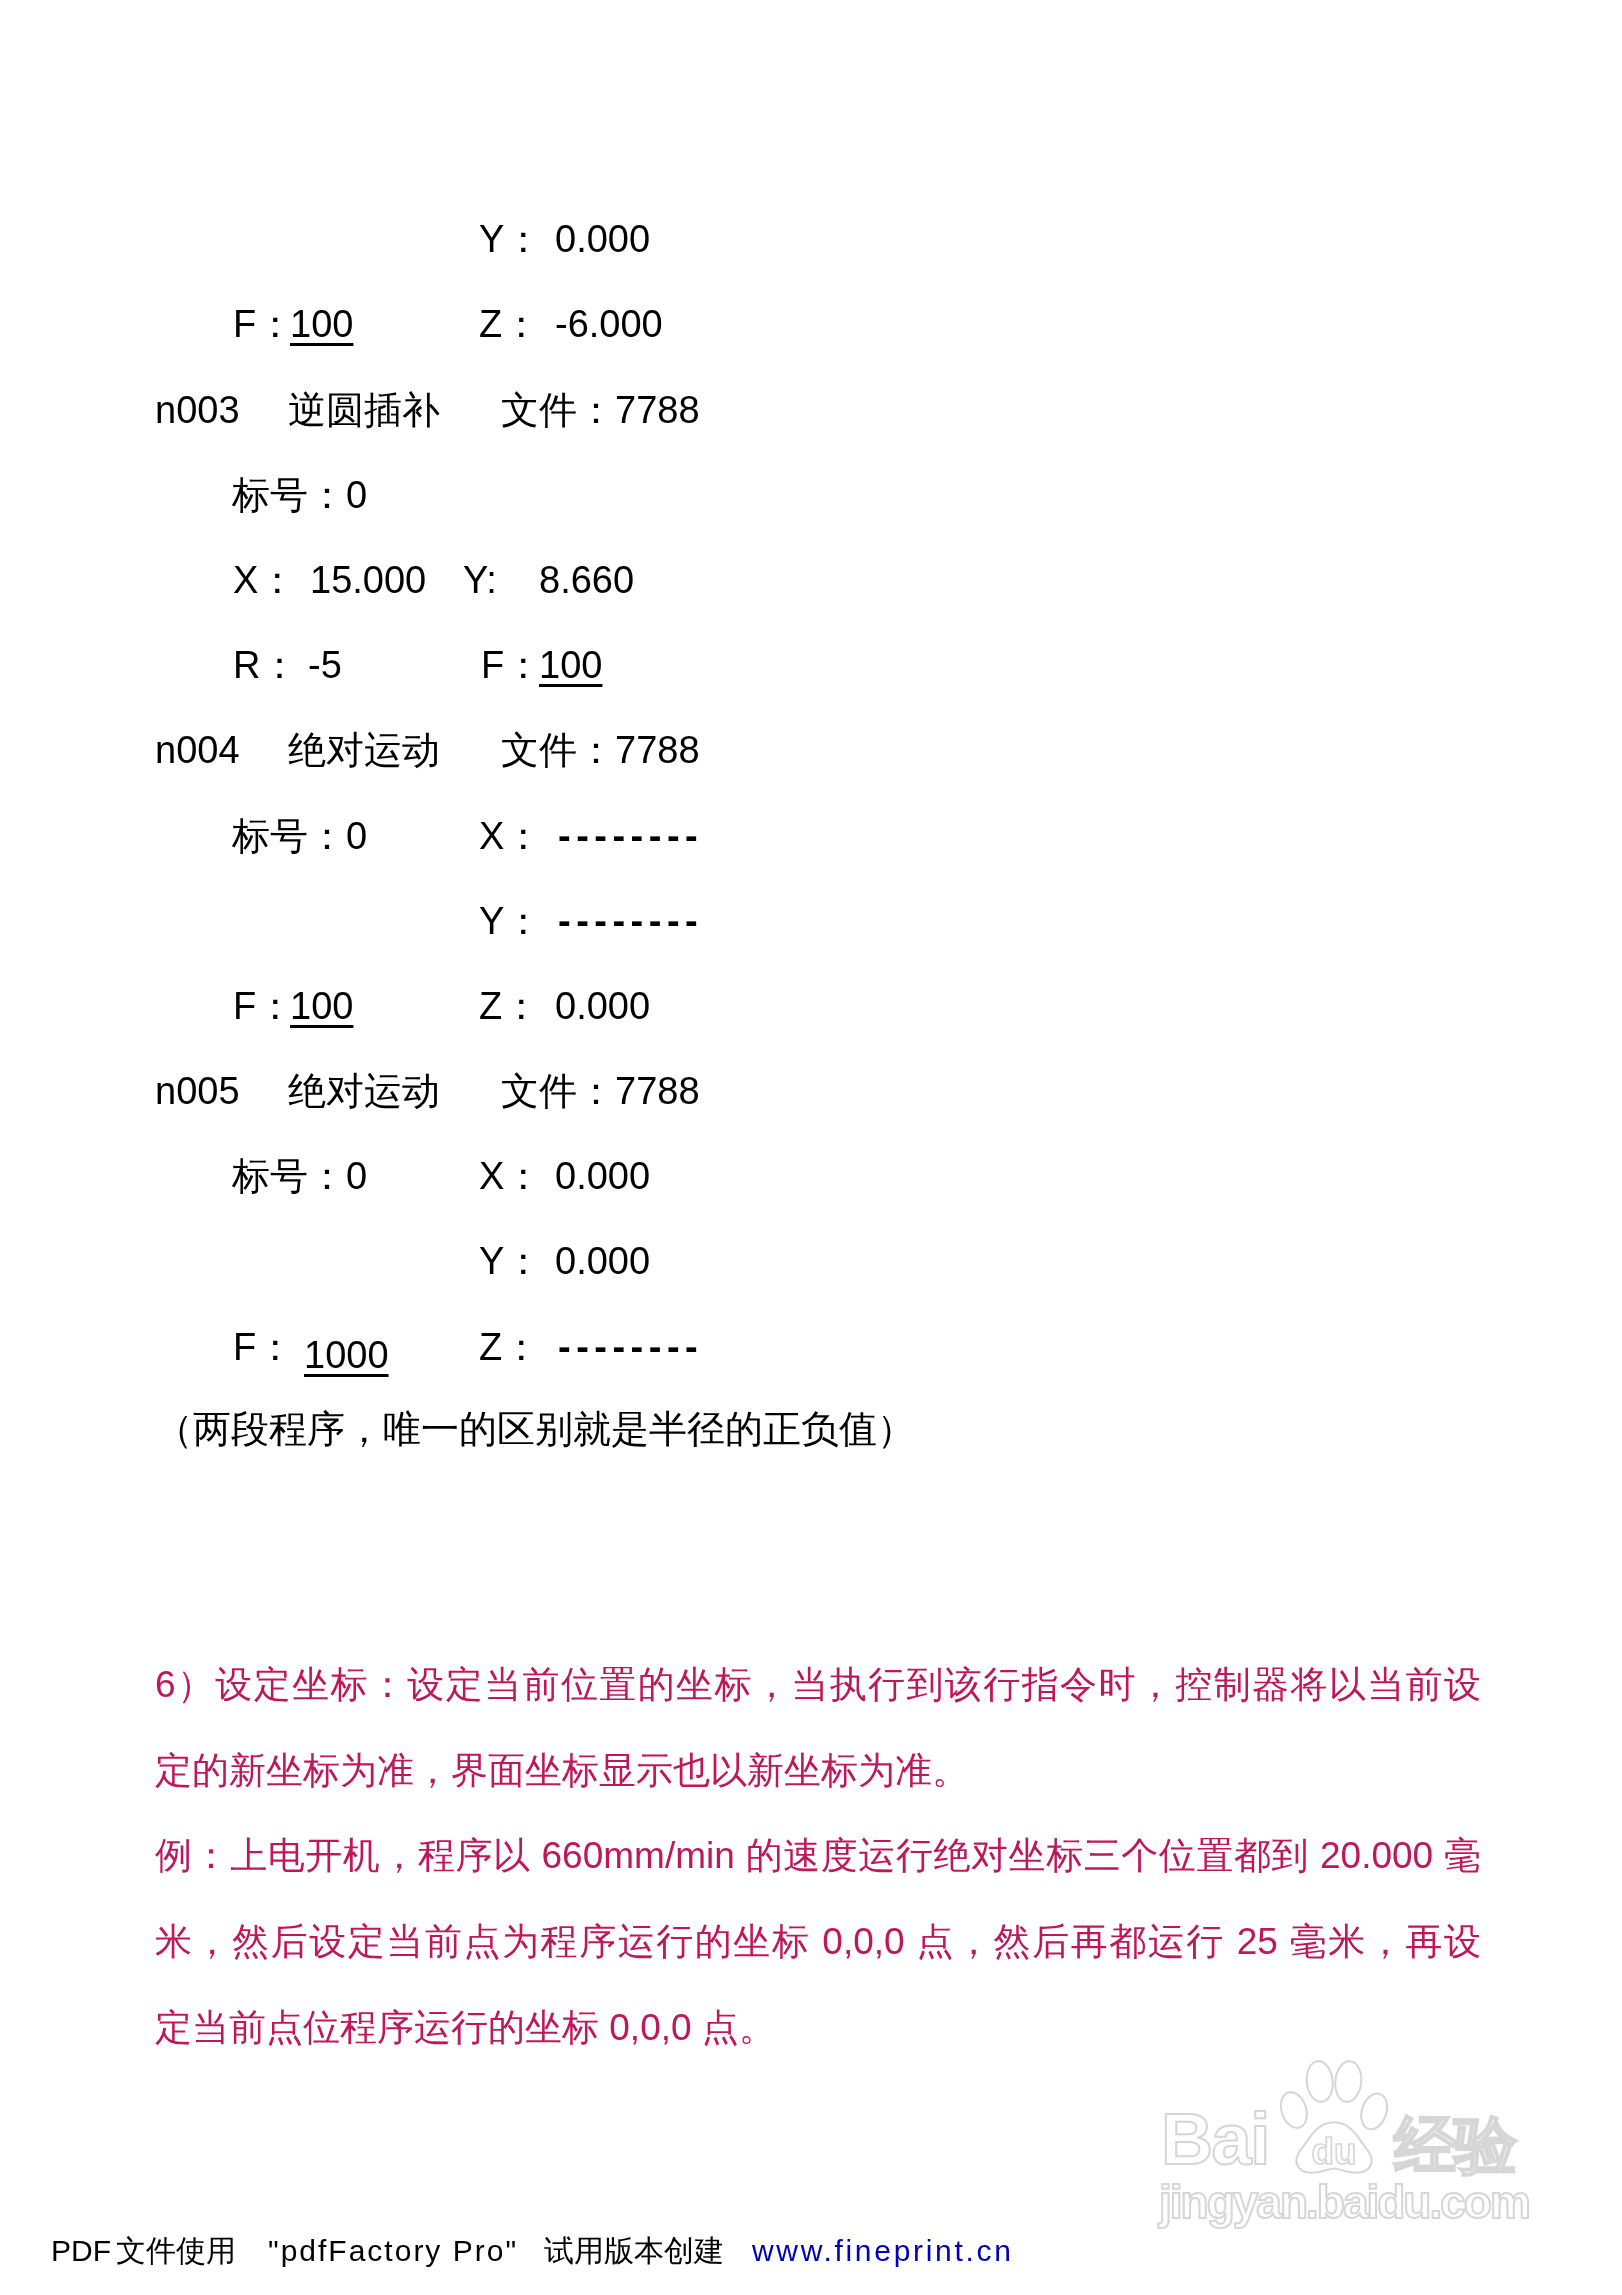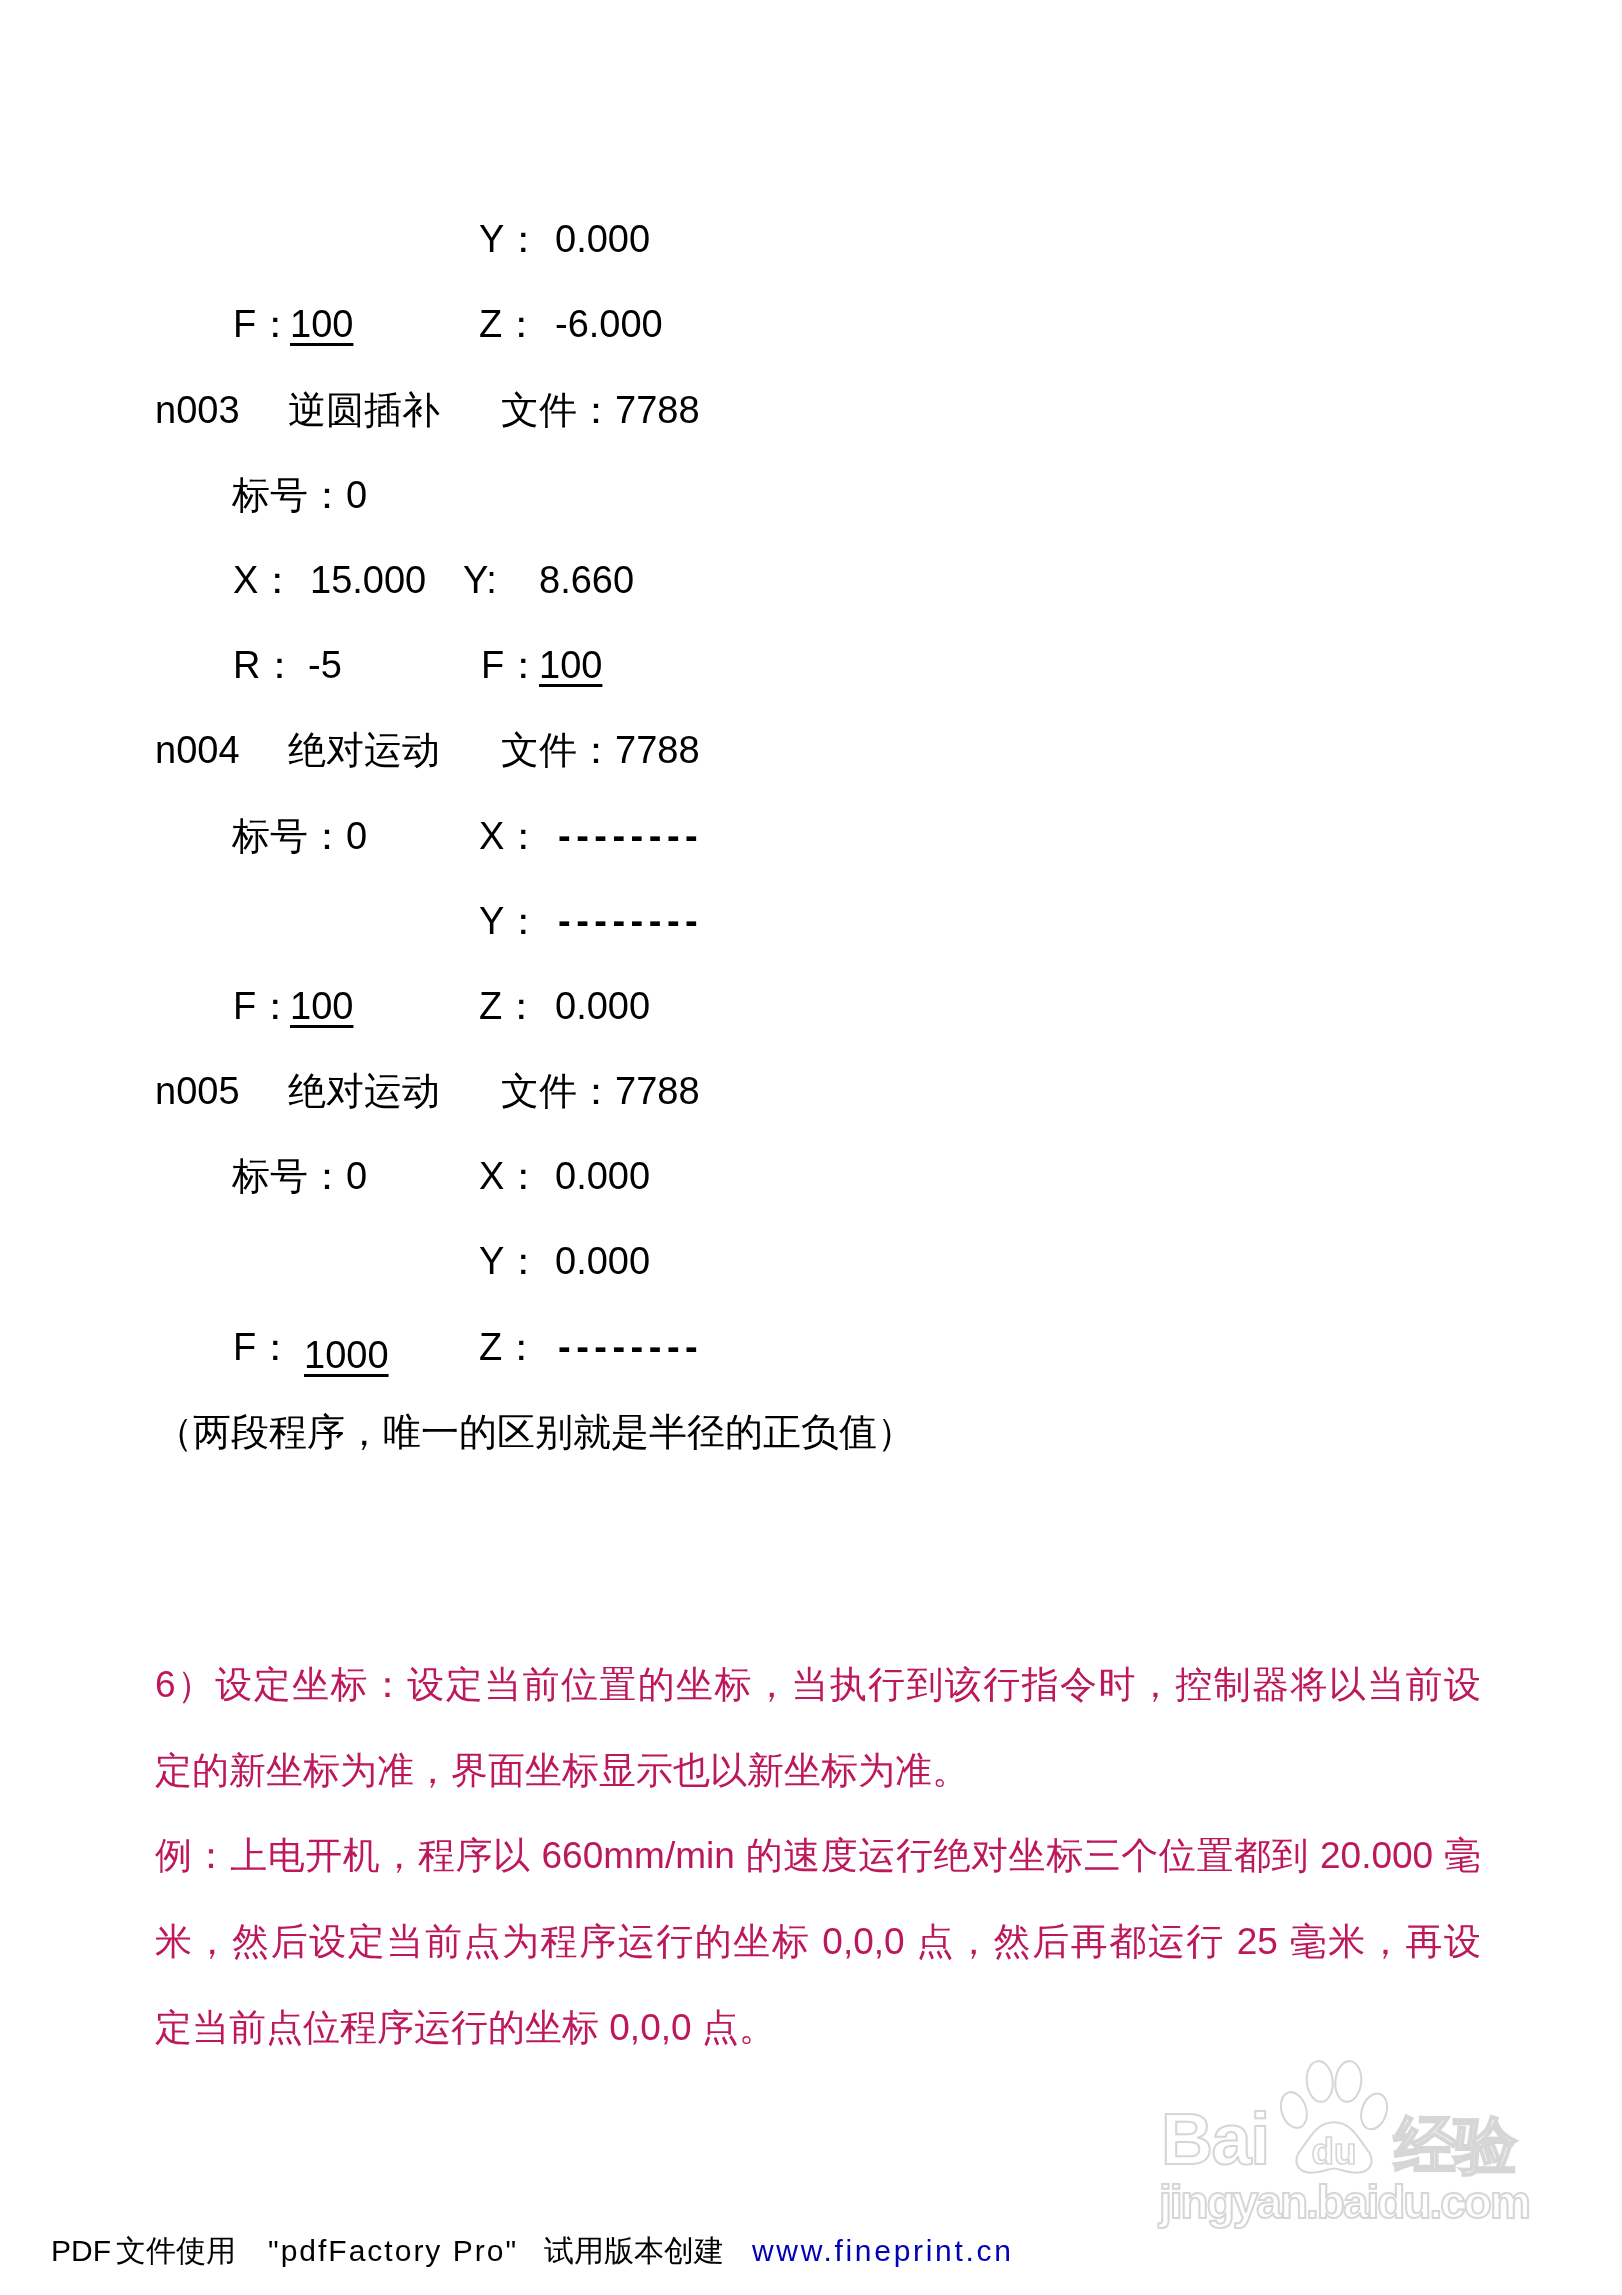--- a/index.html
+++ b/index.html
@@ -134,21 +134,21 @@
 
     <span class="t" style="left:479px; top:1242px;">Y：</span>
     <span class="t" style="left:555px; top:1242px;">0.000</span>
 
     <span class="t" style="left:233px; top:1328px;">F：</span>
     <span class="t u" style="left:304px; top:1328px;margin-top:8px;">1000</span>
     <span class="t" style="left:479px; top:1328px;">Z：</span>
     <span class="t dash" style="left:558px; top:1328px;">--------</span>
   </div>
 
-  <span class="t" style="left:155px; top:1413px;">（两段程序，唯一的区别就是半径的正负值）</span>
+  <span class="t" style="left:155px; top:1413px;font-family:Liberation Mono, monospace;">（两段程序，唯一的区别就是半径的正负值）</span>
 
   <div>
     <div class="para just" style="top:1666px;">6）设定坐标：设定当前位置的坐标，当执行到该行指令时，控制器将以当前设</div>
     <div class="para left" style="top:1752px;">定的新坐标为准，界面坐标显示也以新坐标为准。</div>
     <div class="para just" style="top:1837px;">例：上电开机，程序以 660mm/min 的速度运行绝对坐标三个位置都到 20.000 毫</div>
     <div class="para just" style="top:1923px;">米，然后设定当前点为程序运行的坐标 0,0,0 点，然后再都运行 25 毫米，再设</div>
     <div class="para left" style="top:2009px;">定当前点位程序运行的坐标 0,0,0 点。</div>
   </div>
 
   <div>

